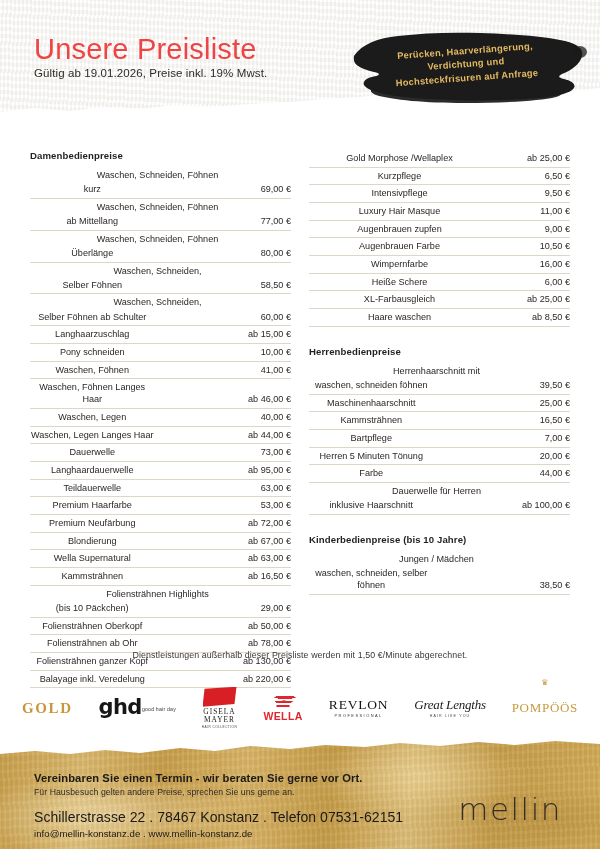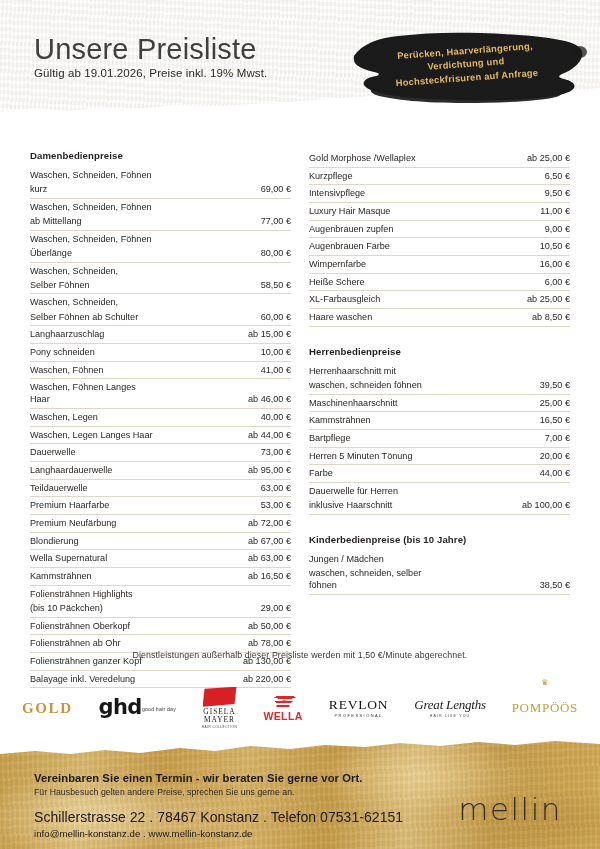--- a/index.html
+++ b/index.html
@@ -27,21 +27,21 @@
   }
   .top-banner .grain{
     position:absolute;inset:0;
     background-image:
       repeating-linear-gradient(92deg, rgba(255,255,255,.07) 0 2px, rgba(0,0,0,.05) 2px 4px),
       repeating-linear-gradient(3deg, rgba(255,255,255,.05) 0 3px, rgba(120,85,20,.06) 3px 7px);
     opacity:.75;
   }
   .title-block{position:absolute;left:34px;top:34px;z-index:3;}
   .title-main{
-    font-size:29px;font-weight:400;letter-spacing:.2px;color:#404040;
+    font-size:29px;font-weight:400;letter-spacing:.2px;color:#ef4444;
     line-height:1.05;
   }
   .title-sub{
     font-size:11.5px;font-weight:400;color:#2e2a26;margin-top:3px;letter-spacing:.1px;
   }
 
   
   .badge{
     position:absolute;left:344px;top:26px;width:244px;height:78px;z-index:4;
   }
@@ -74,21 +74,21 @@
   }
   table.price td{
     vertical-align:bottom;
     padding:2px 0 2.5px 0;
     border-bottom:1px solid #ded6c6;
     font-size:9.1px;
     font-weight:400;
     color:#2b2724;
     line-height:1.34;
   }
-  table.price td.label{text-align:left;padding-right:6px;}
+  table.price td.label{text-align:center;padding-right:6px;}
   table.price td.price{
     text-align:right;width:74px;white-space:nowrap;
   }
   table.price tr.no-rule td{border-bottom:none;padding-bottom:0;}
   table.price tr.no-rule td.label{padding-bottom:0;}
 
   
   .note{
     position:absolute;left:0;top:650px;width:600px;text-align:center;
     font-size:8.8px;color:#3a3632;letter-spacing:.1px;

